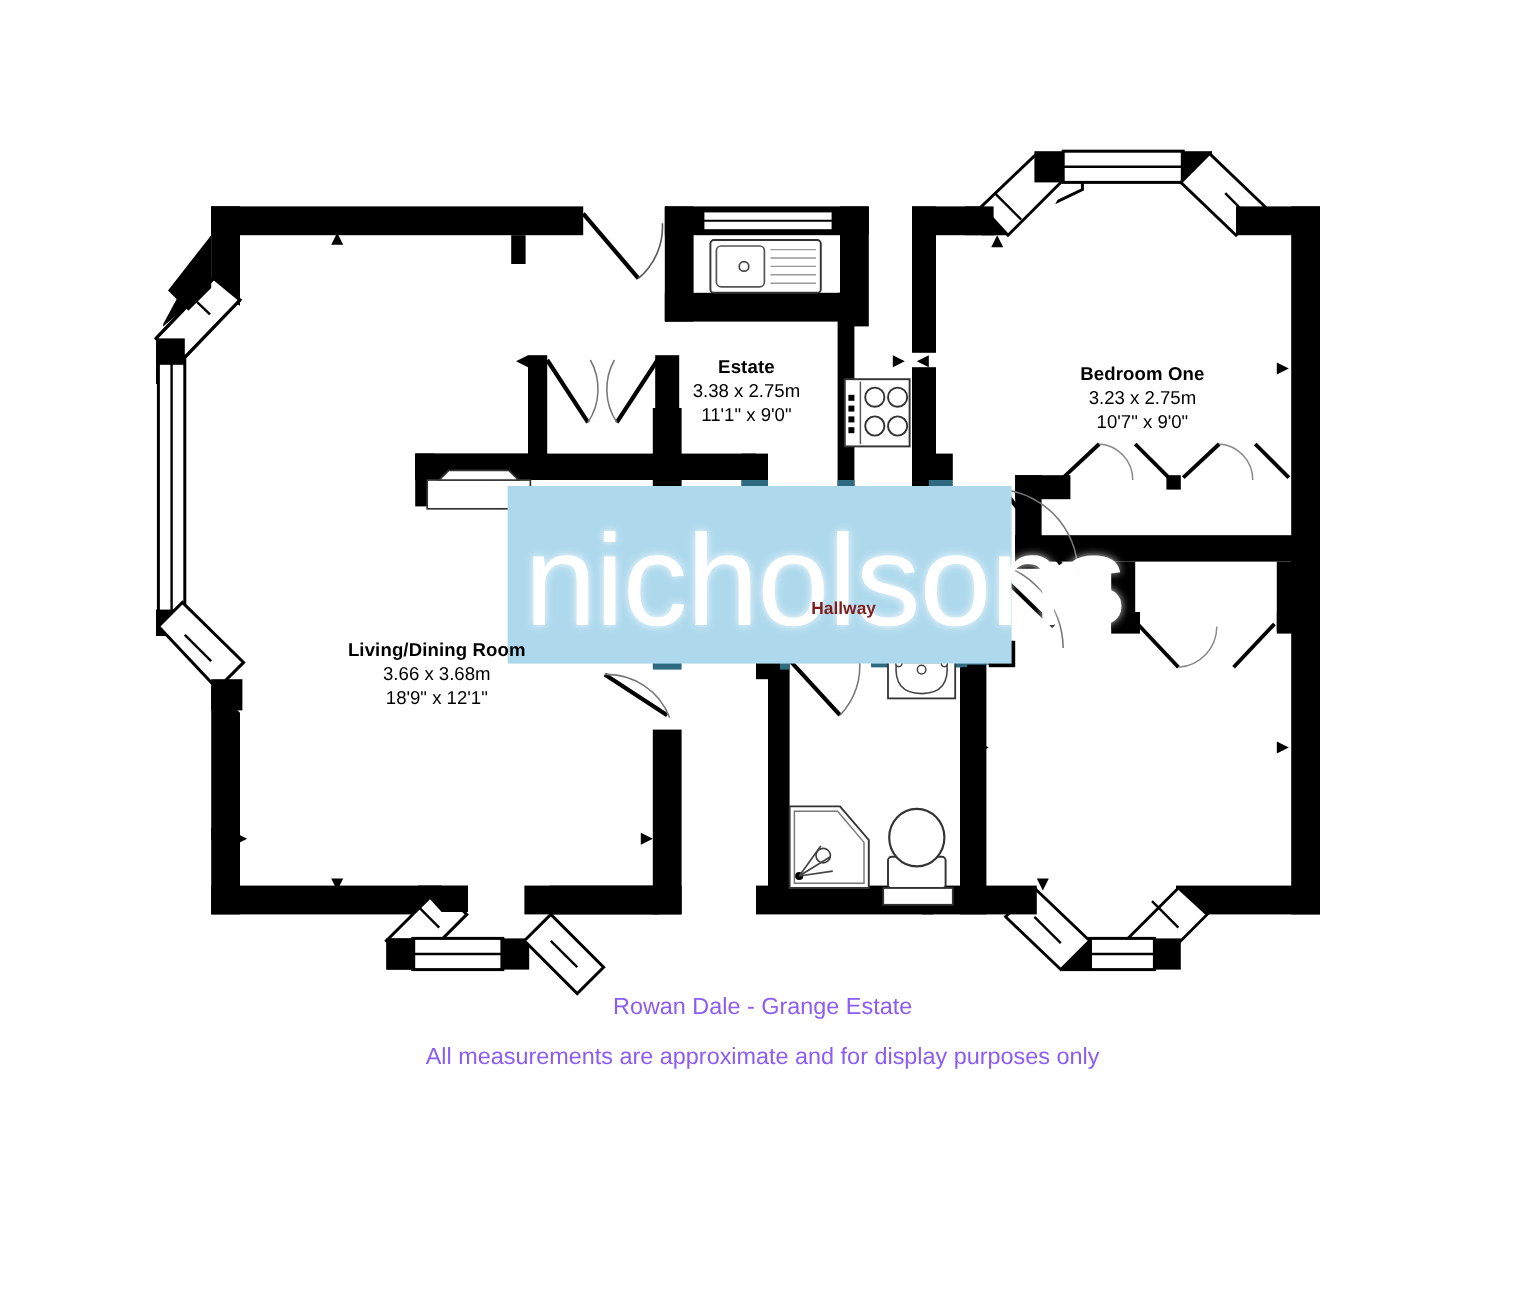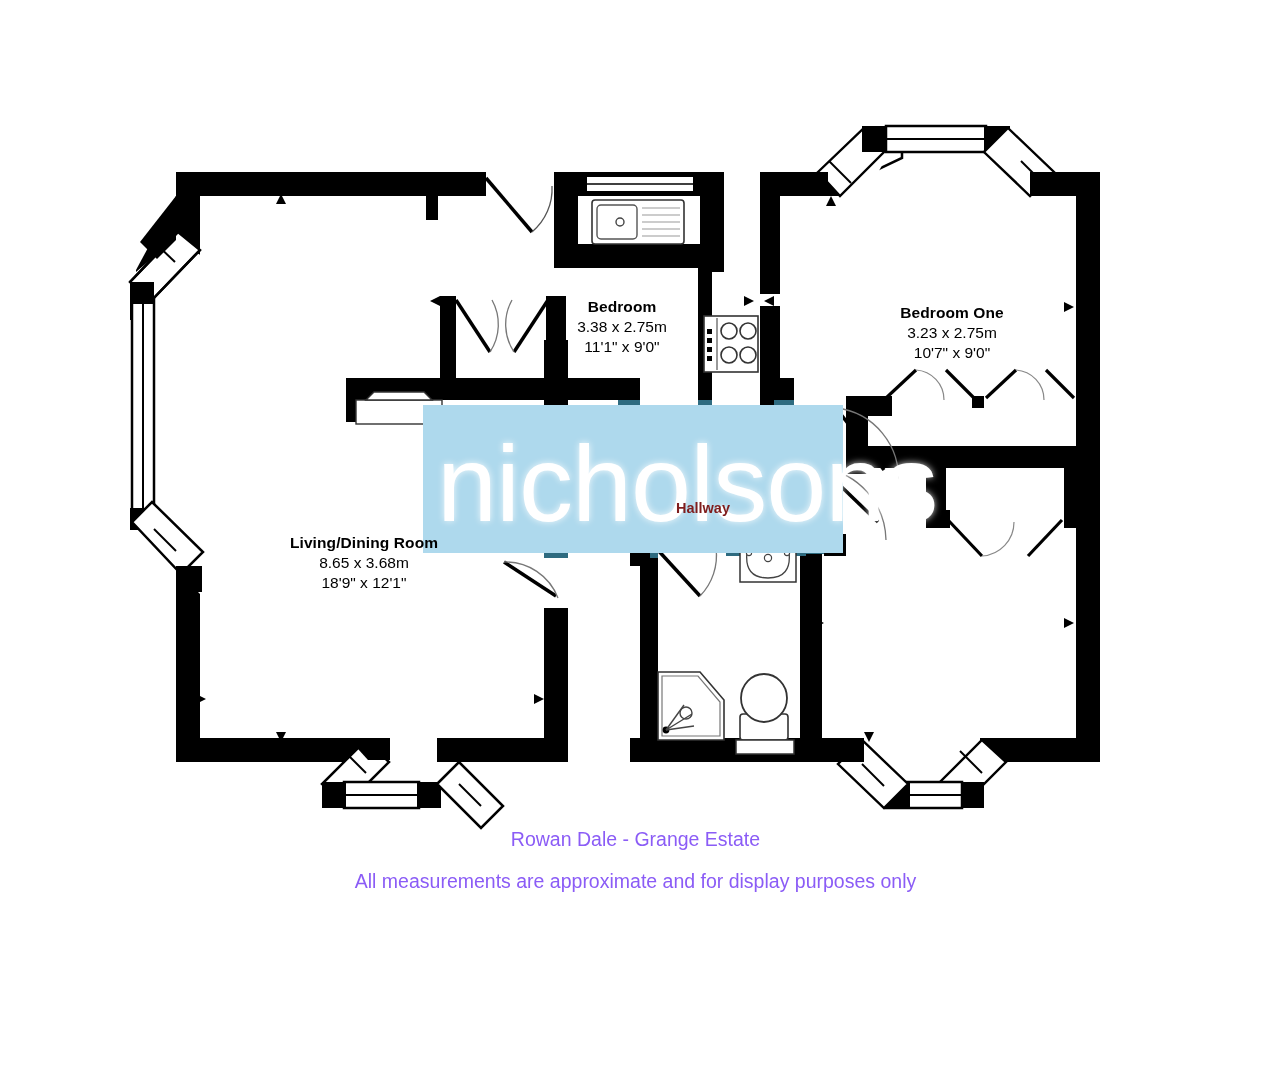--- a/index.html
+++ b/index.html
@@ -378,26 +378,26 @@
       </g>
     </g>
   </svg>
 
   <div class="overlay-band" id="brand-overlay" style="left: 423px; top: 405px; width: 420px; height: 148px; background: rgb(174, 217, 237);"></div>
 
   <div class="watermark" id="watermark-text" style="left: 437px; top: 421px;">nicholsons</div>
 
   <div class="room-label" style="left: 364px; top: 533px; transform: translateX(-50%);">
     <span class="rl-name">Living/Dining Room</span>
-    <span class="rl-metric">8.65 x 3.68m</span>
+    <span class="rl-metric">3.66 x 3.68m</span>
     <span class="rl-imperial">18'9" x 12'1"</span>
   </div>
 
   <div class="room-label" style="left: 622px; top: 297px; transform: translateX(-50%);">
-    <span class="rl-name">Bedroom</span>
+    <span class="rl-name">Estate</span>
     <span class="rl-metric">3.38 x 2.75m</span>
     <span class="rl-imperial">11'1" x 9'0"</span>
   </div>
 
   <div class="room-label" style="left: 913px; top: 303px; transform: translateX(-50%); margin-left: 39px;">
     <span class="rl-name">Bedroom One</span>
     <span class="rl-metric">3.23 x 2.75m</span>
     <span class="rl-imperial">10'7" x 9'0"</span>
   </div>
 

